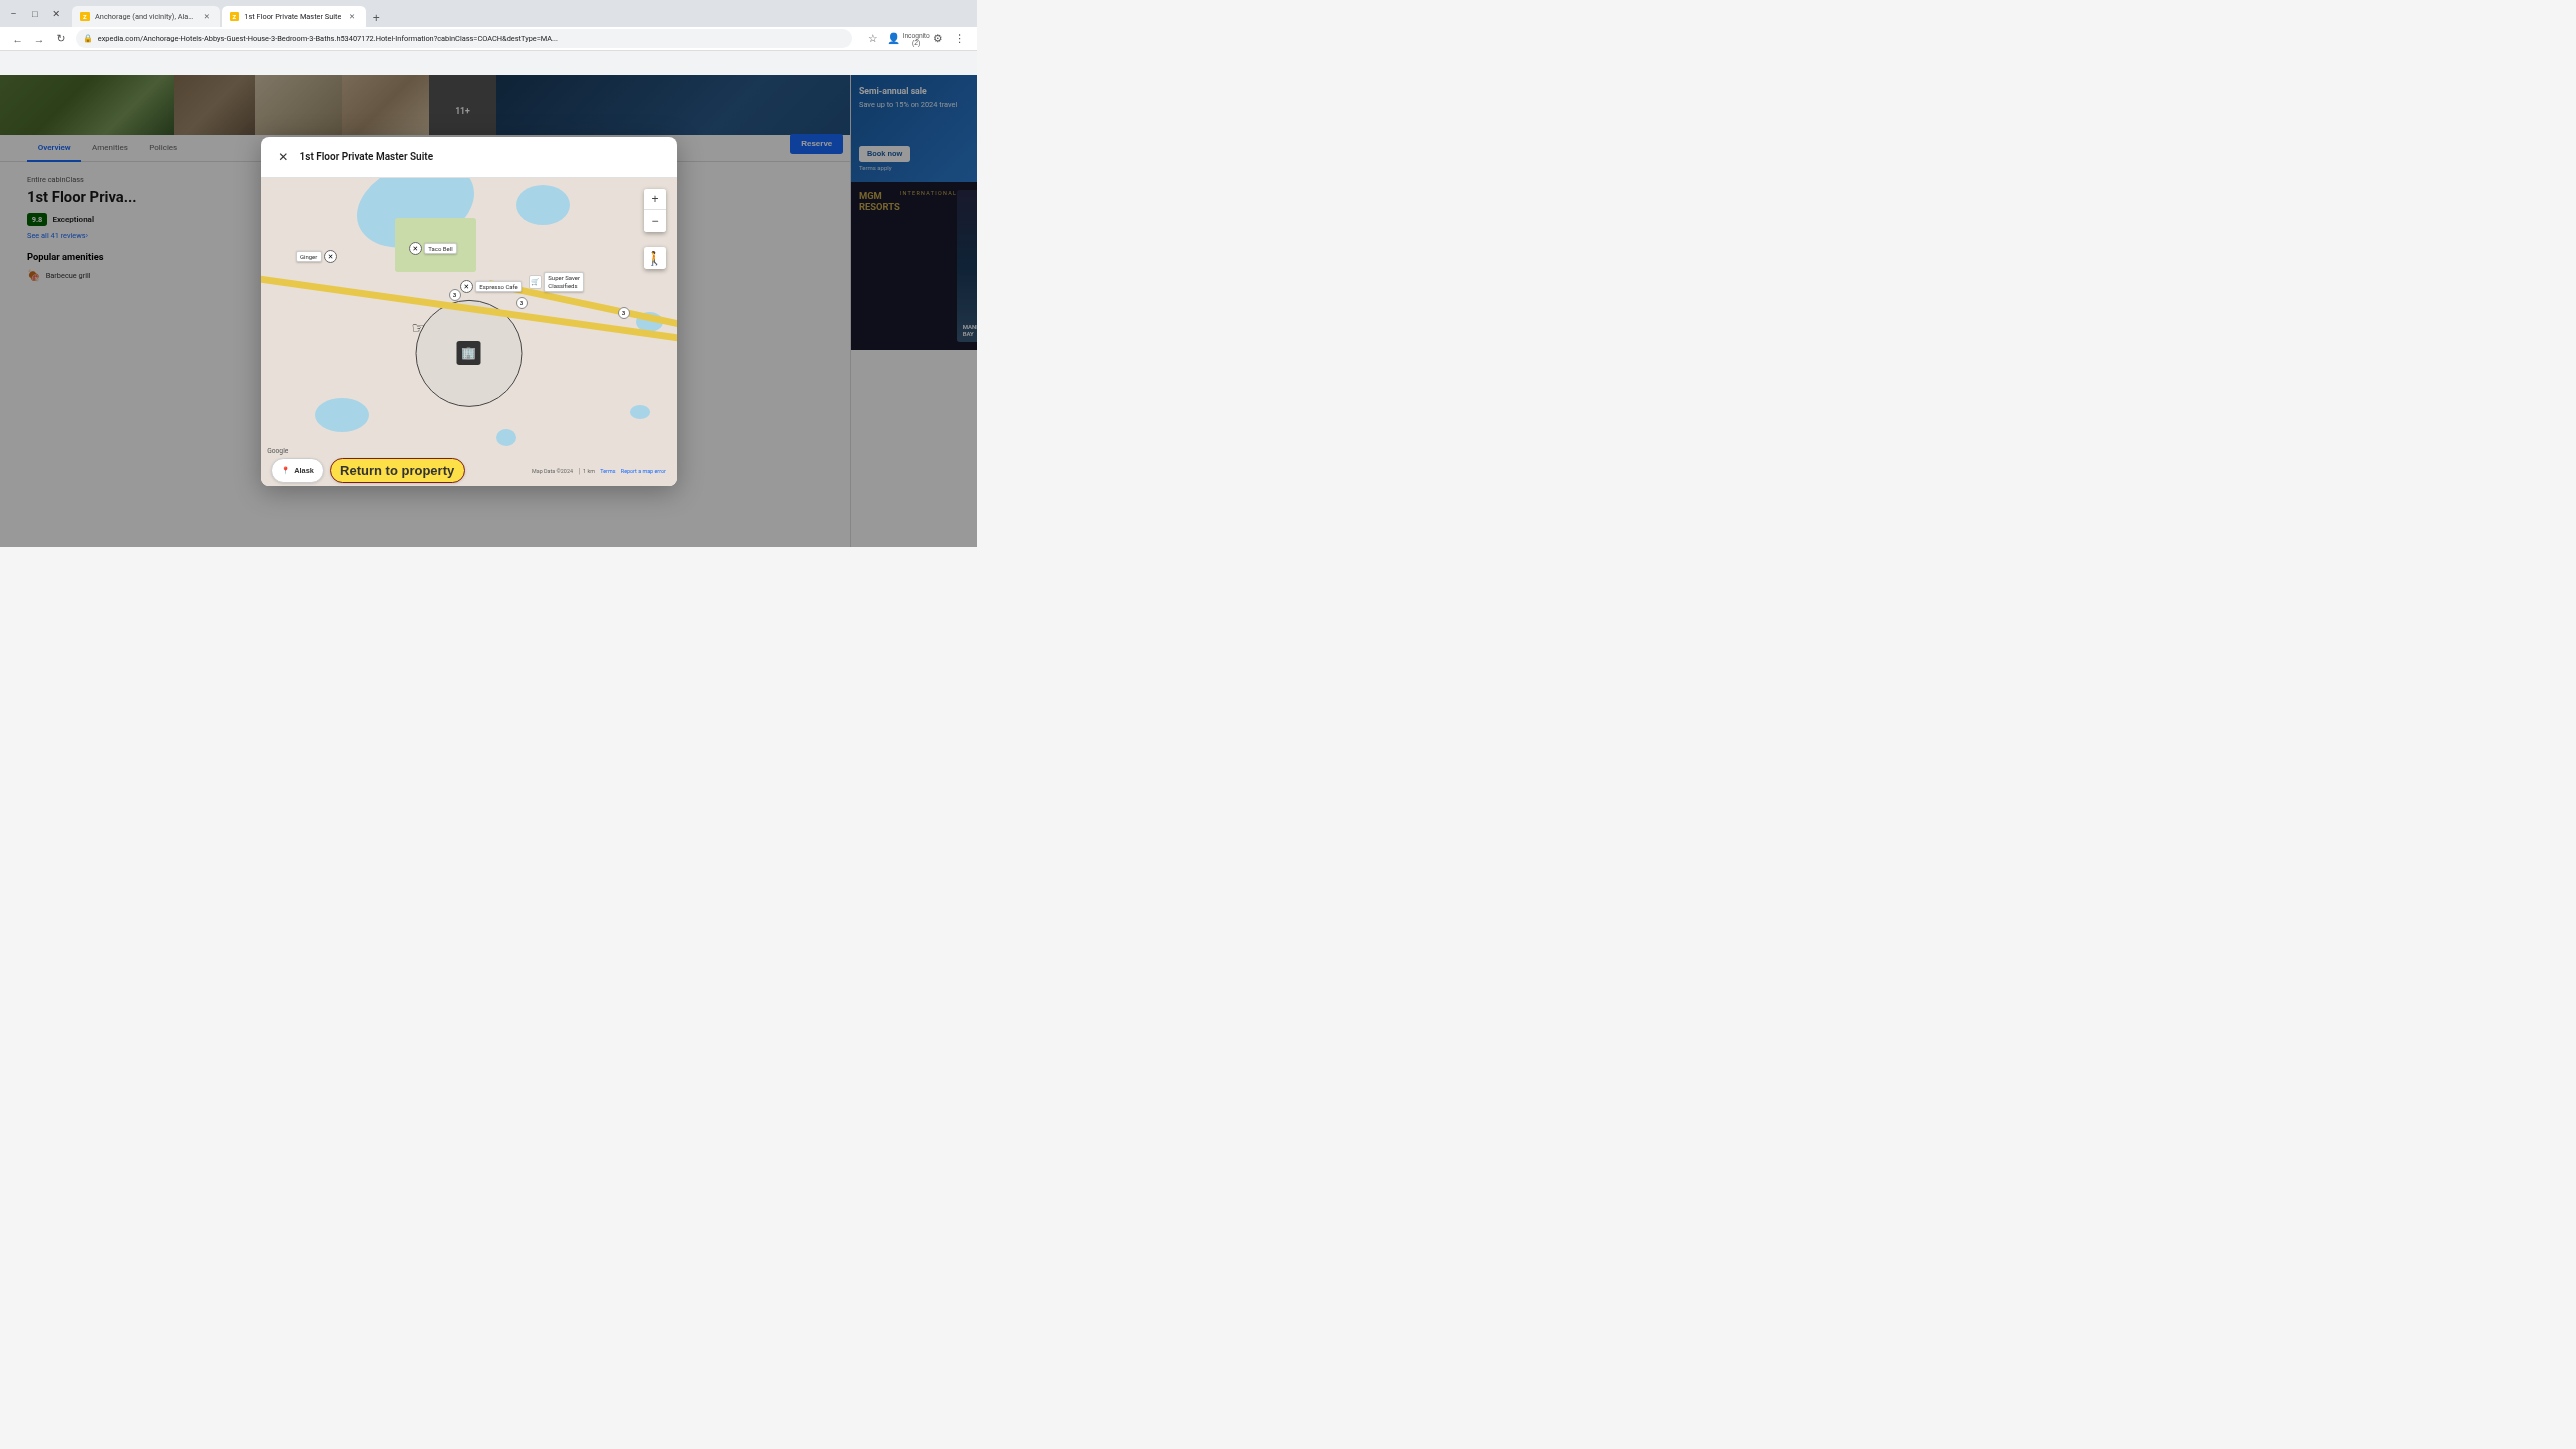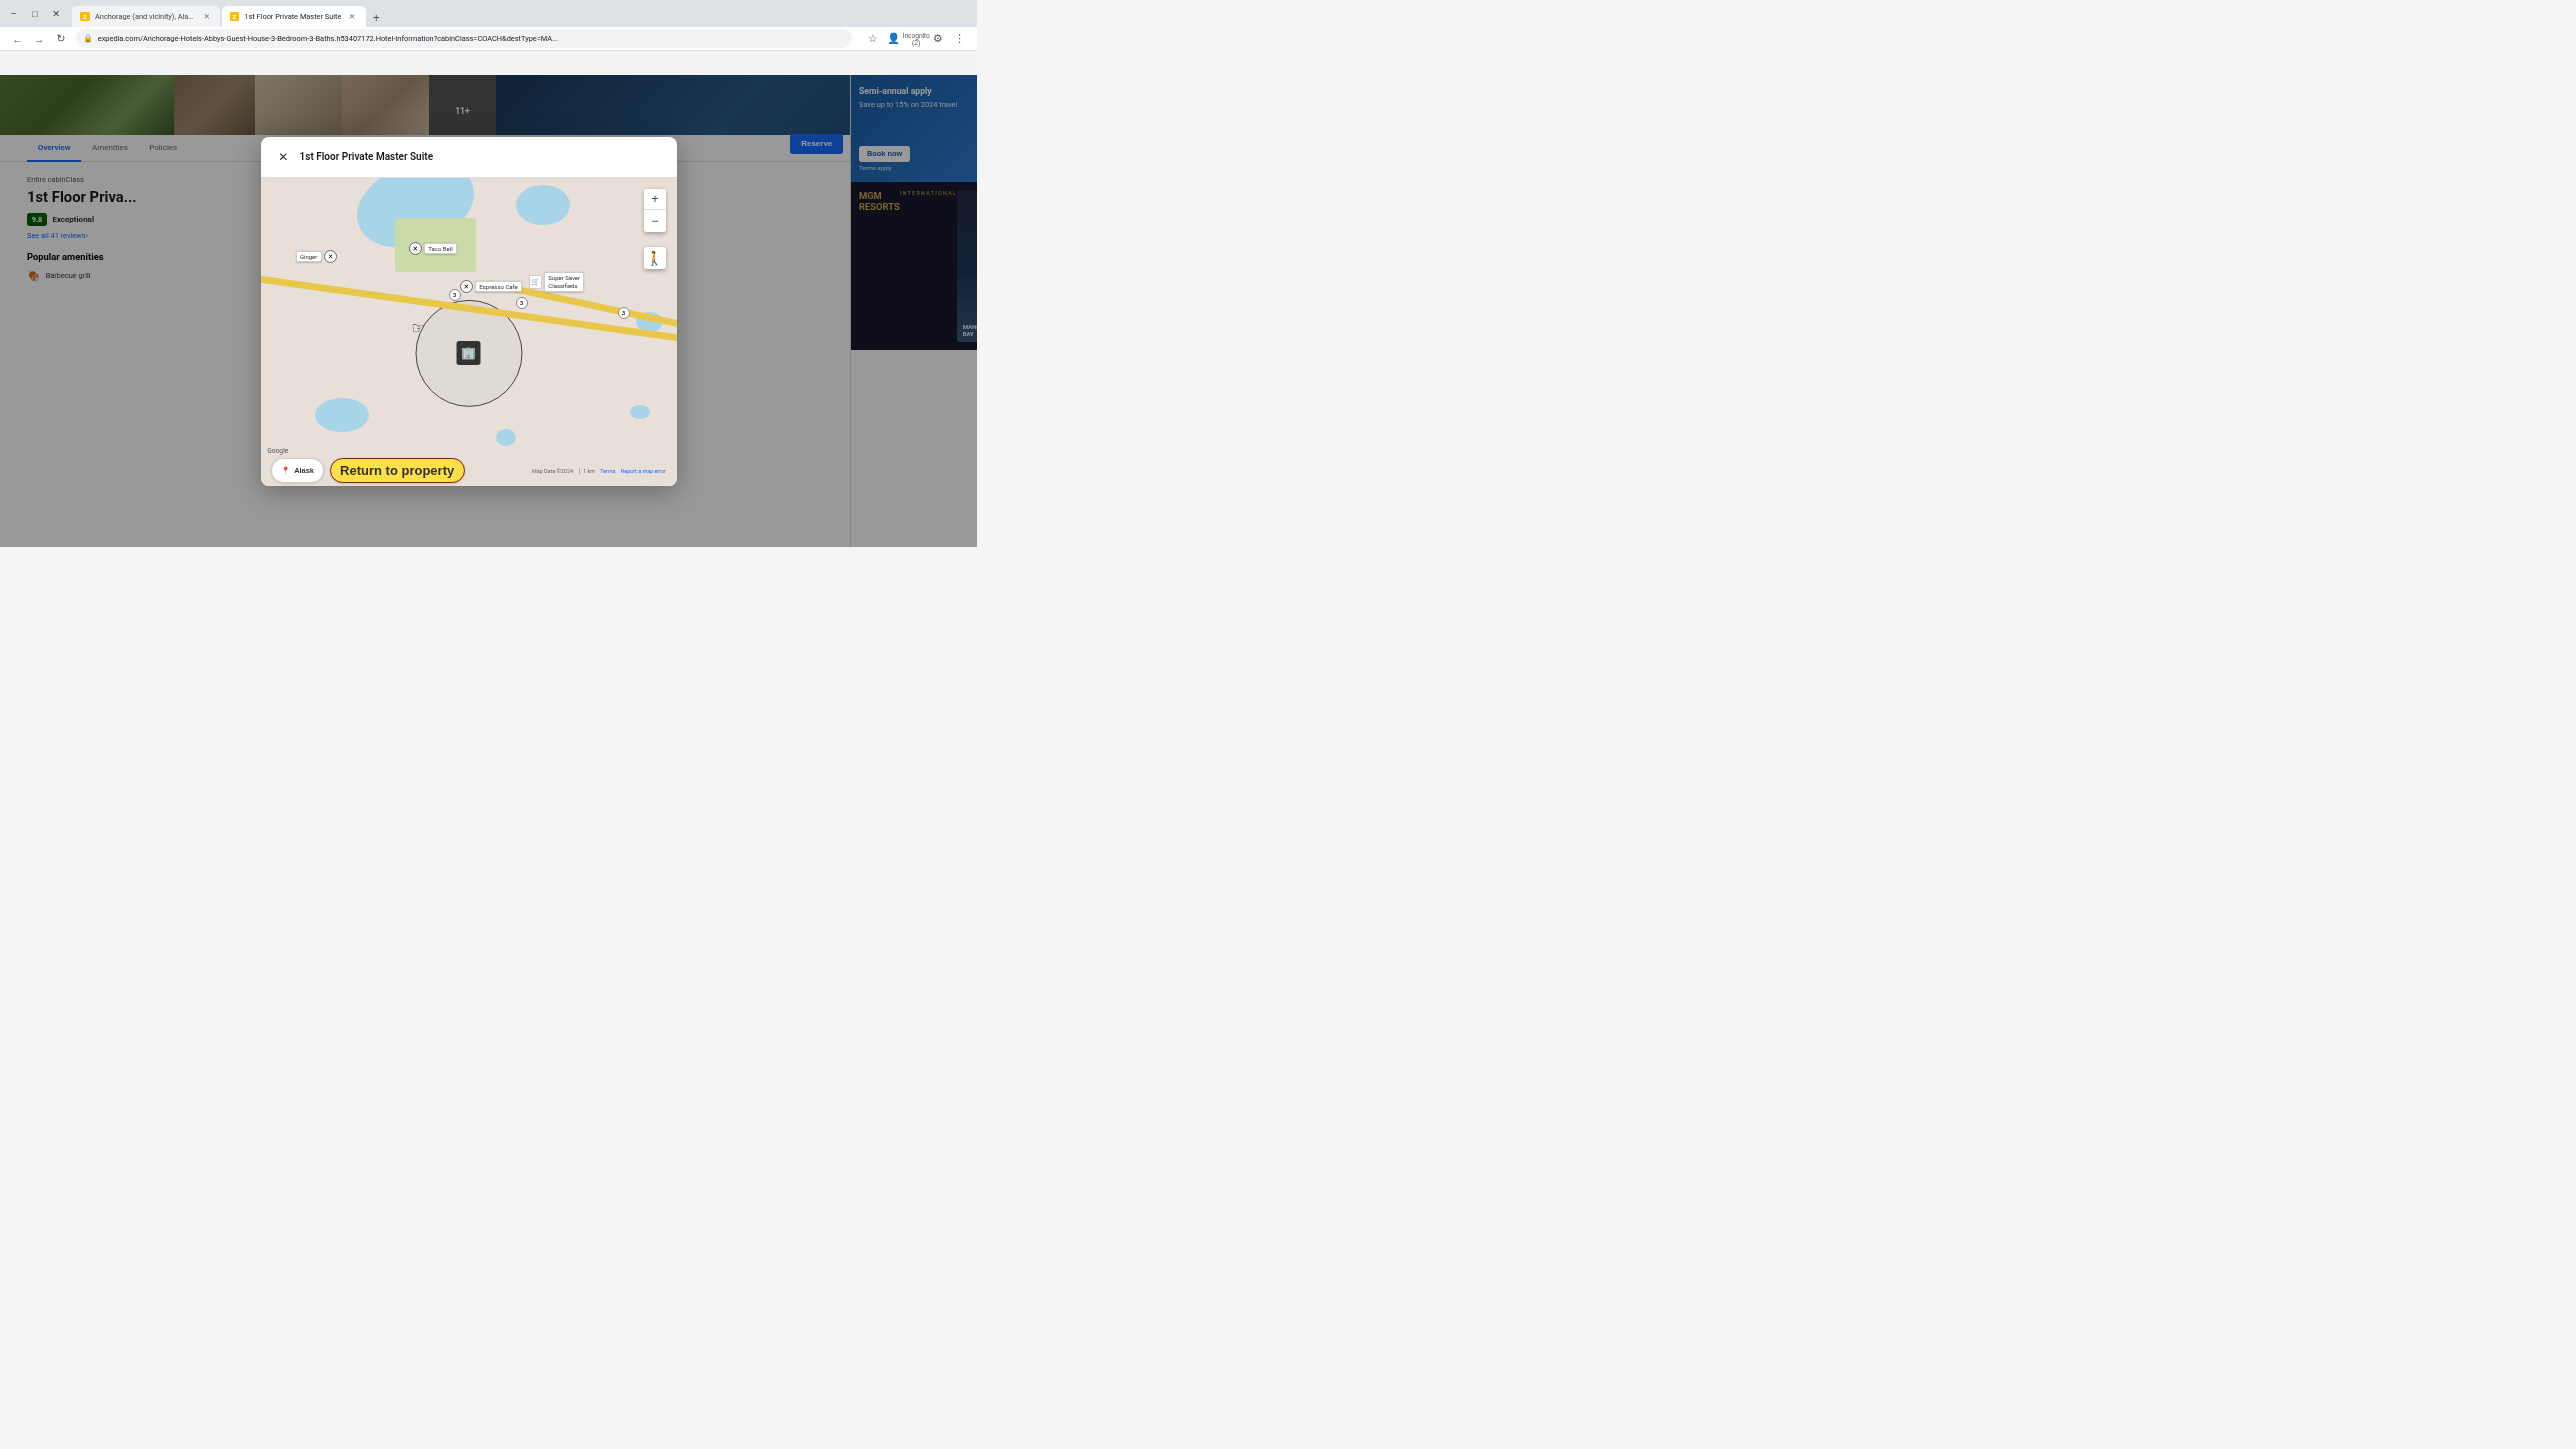--- a/index.html
+++ b/index.html
@@ -721,21 +721,21 @@
           <span>Barbecue grill</span>
         </div>
       </div>
     </div>
 
     <button class="reserve-btn">Reserve</button>
 
     <div class="ad-sidebar">
       <div class="ad-blue">
         <div>
-          <div class="ad-title">Semi-annual apply</div>
+          <div class="ad-title">Semi-annual sale</div>
           <div class="ad-subtitle">Save up to 15% on 2024 travel</div>
         </div>
         <div>
           <button class="ad-btn">Book now</button>
           <div class="ad-terms">Terms apply</div>
         </div>
       </div>
       <div class="ad-mgm">
         <div class="mgm-logo">MGM RESORTS</div>
         <div class="mgm-sub">INTERNATIONAL</div>

